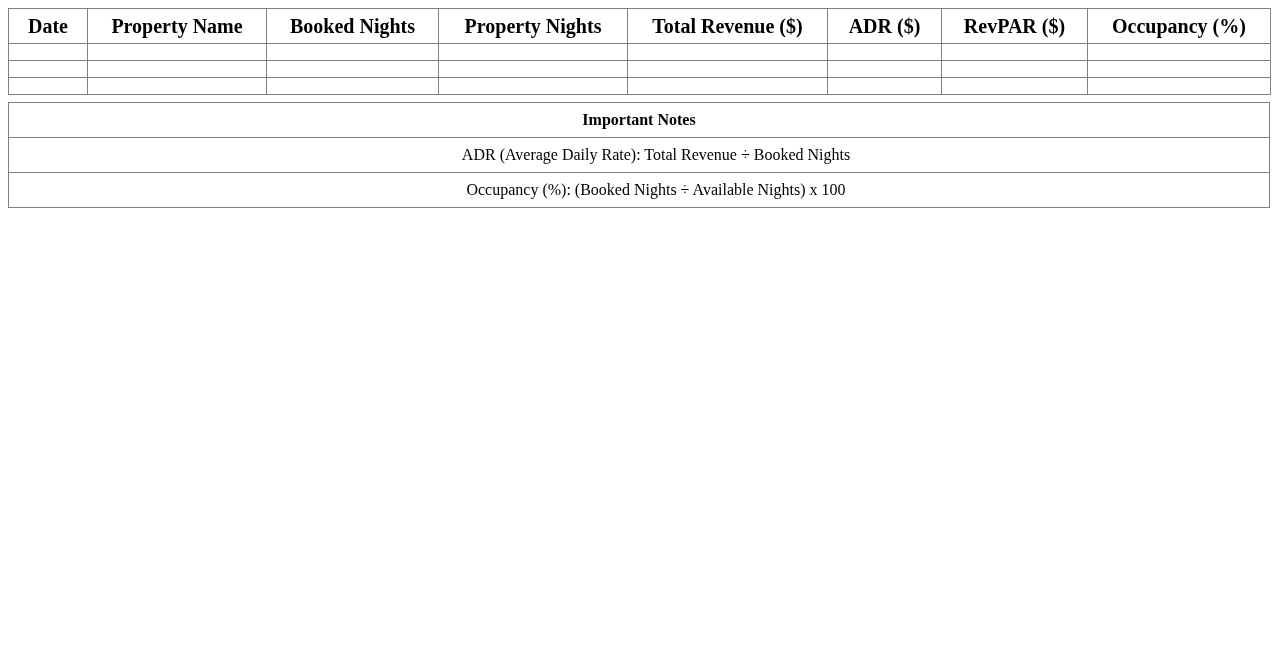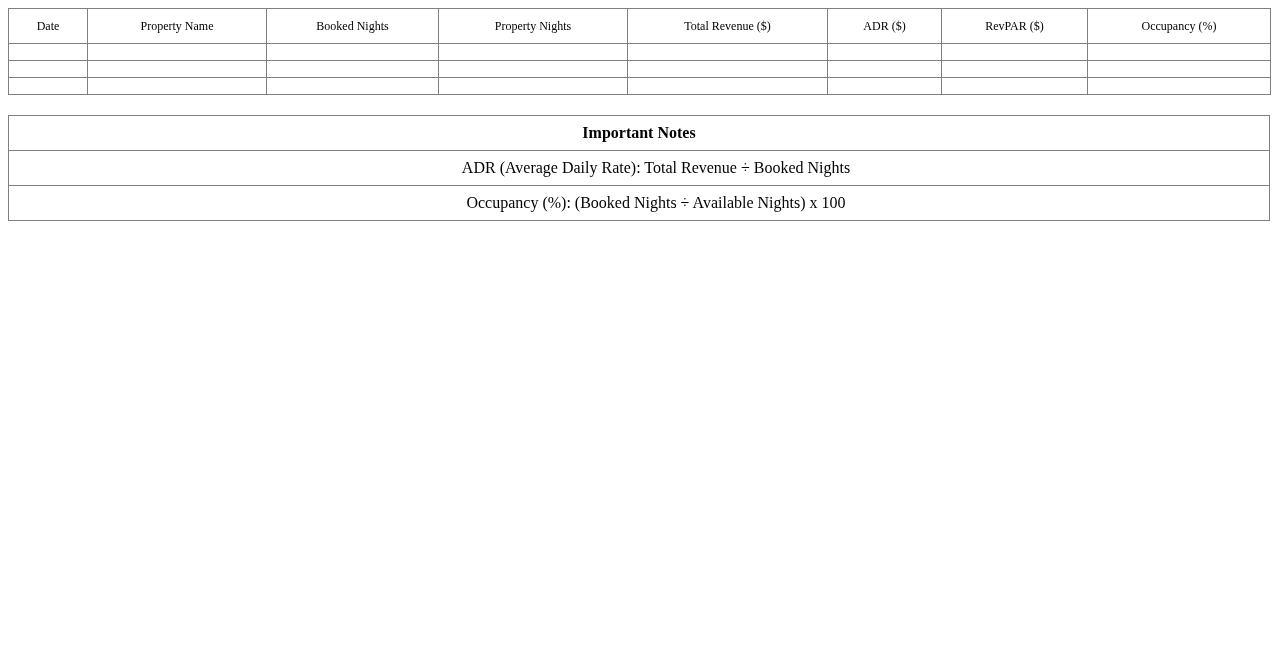--- a/index.html
+++ b/index.html
@@ -27,29 +27,29 @@
       table-layout: fixed;
     }
     th, td {
       border: 1px solid #808080;
       padding: 0;
       text-align: center;
       vertical-align: middle;
     }
     .metrics th {
       height: 34px;
-      font-weight: normal;
-      font-size: 12px;
+      font-weight: bold;
+      font-size: 20px;
       text-align: center;
     }
     .metrics td {
       height: 16px;
     }
     .notes {
-      margin-top: 20px;
+      margin-top: 7px;
     }
     .notes th {
       height: 34px;
       font-weight: bold;
     }
     .notes td {
       height: 34px;
       padding-left: 34px;
     }
   </style>

